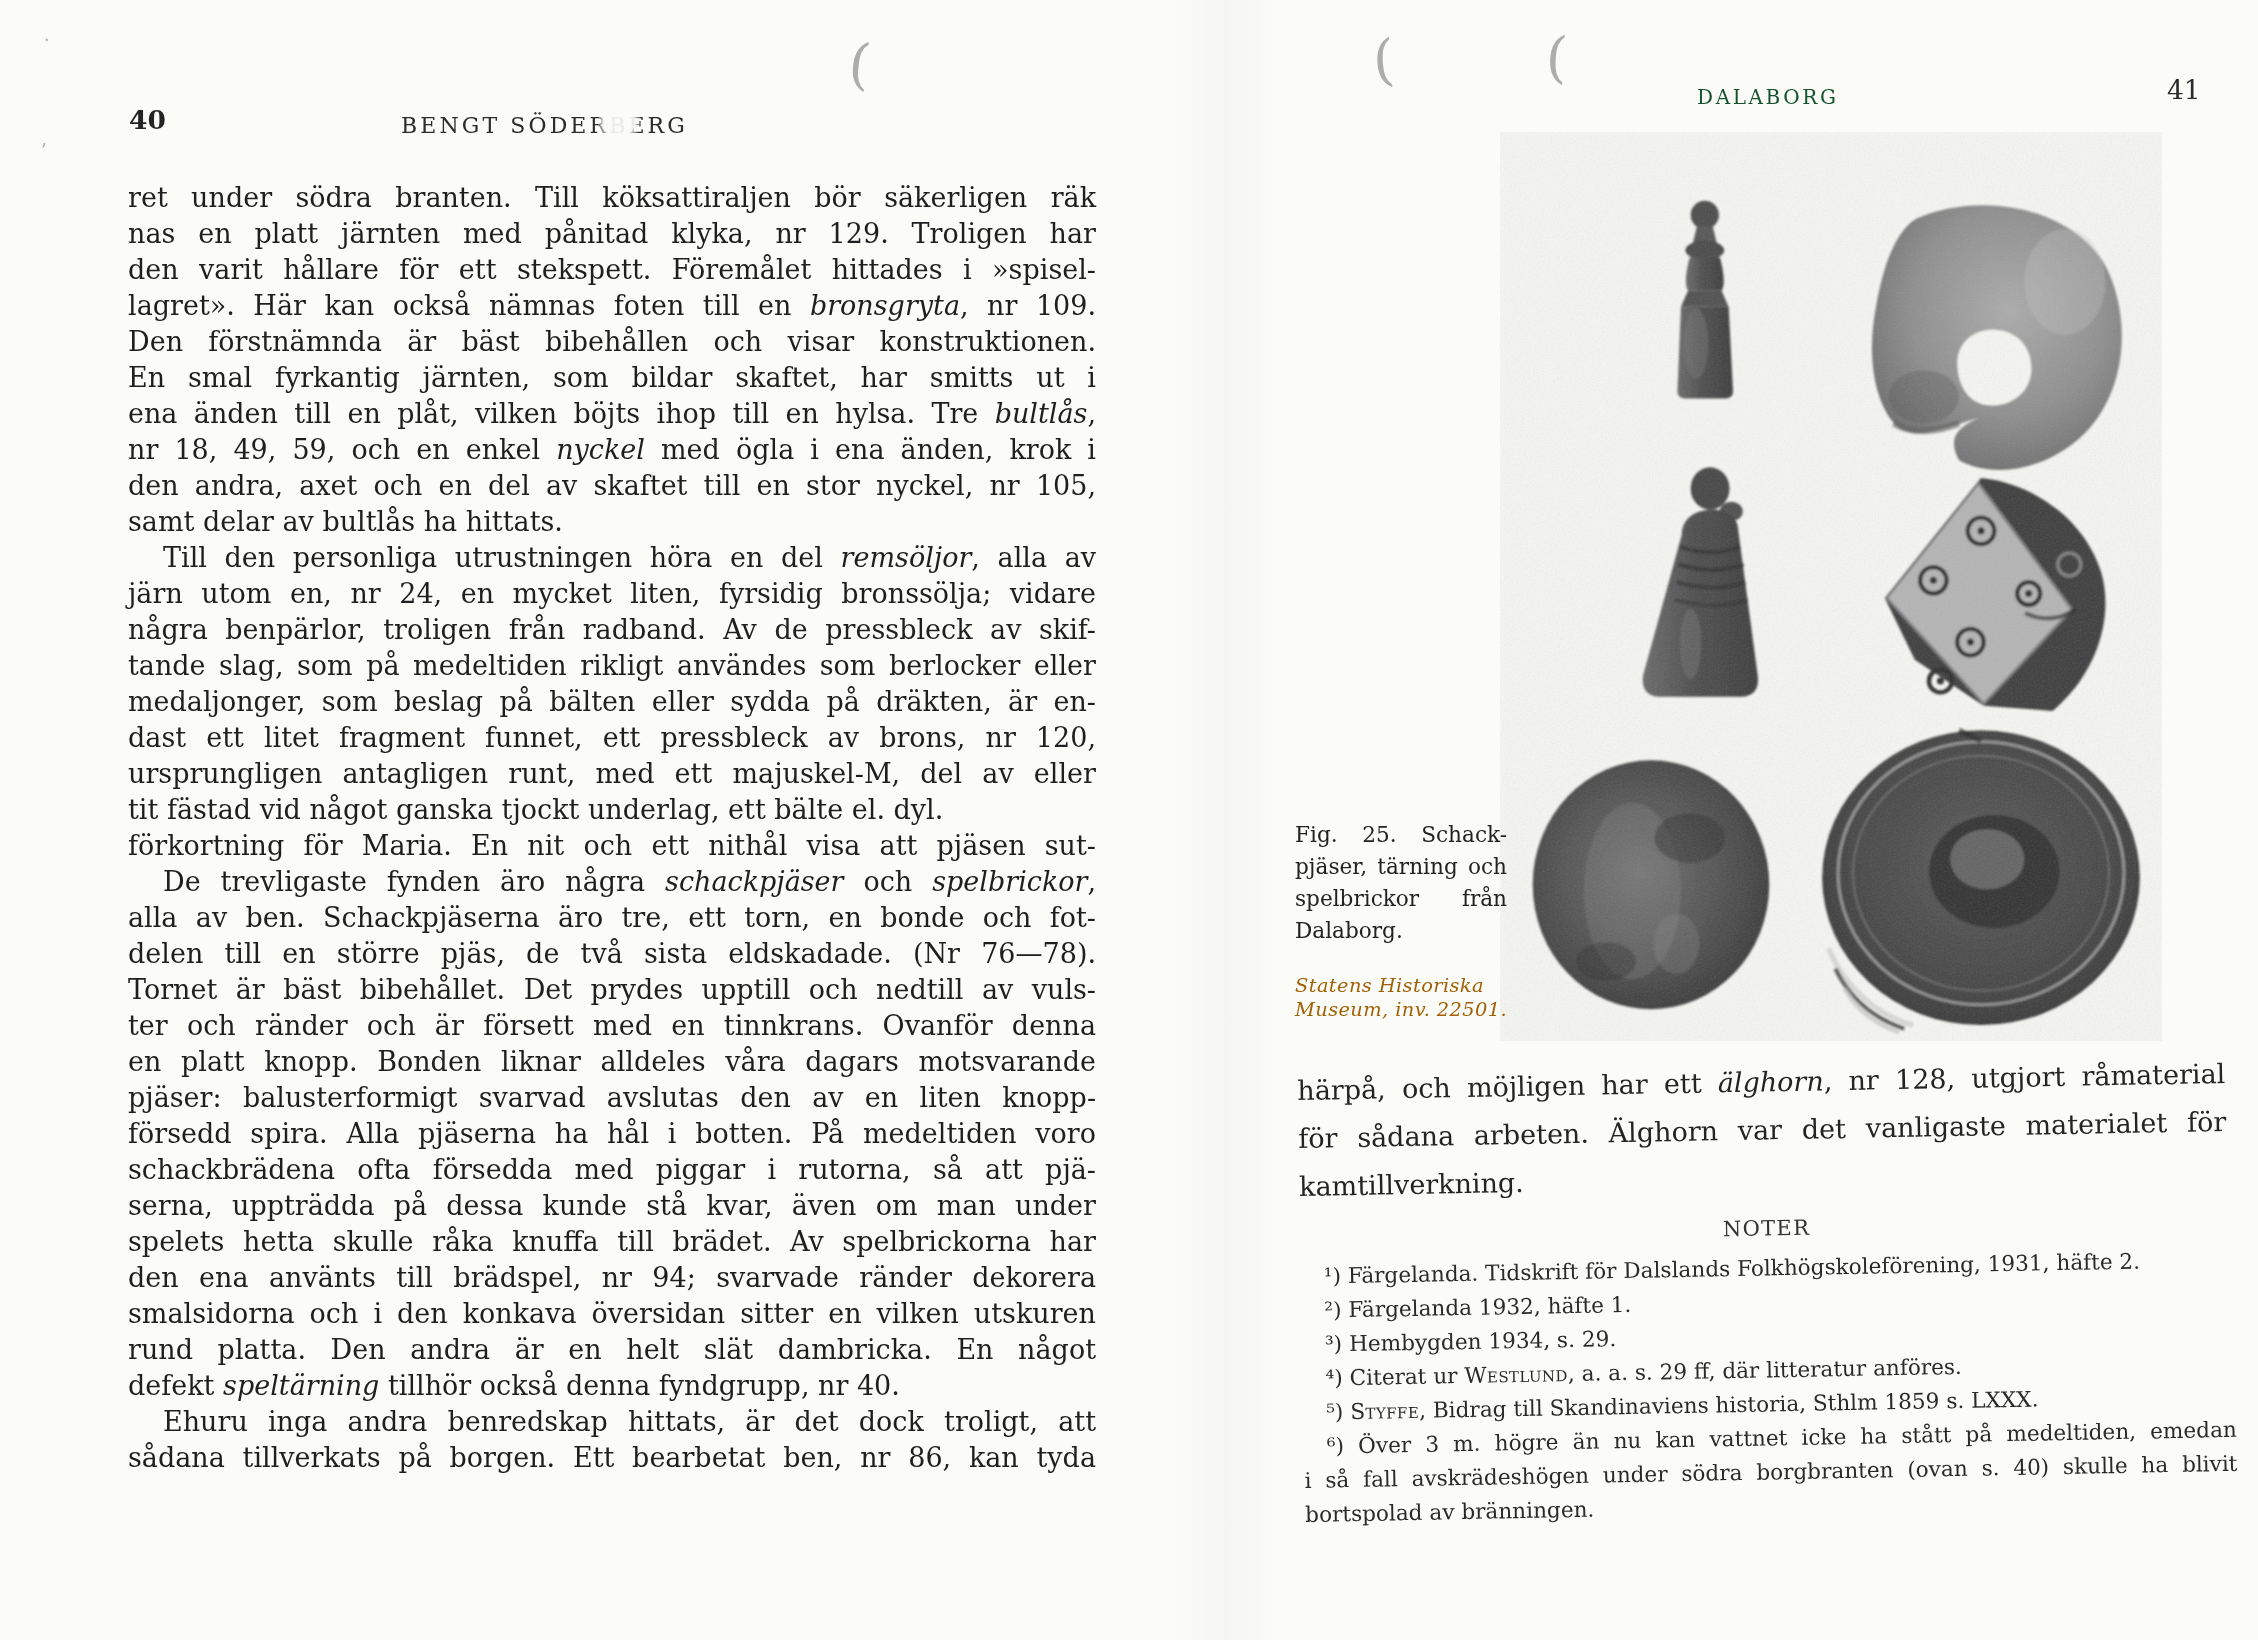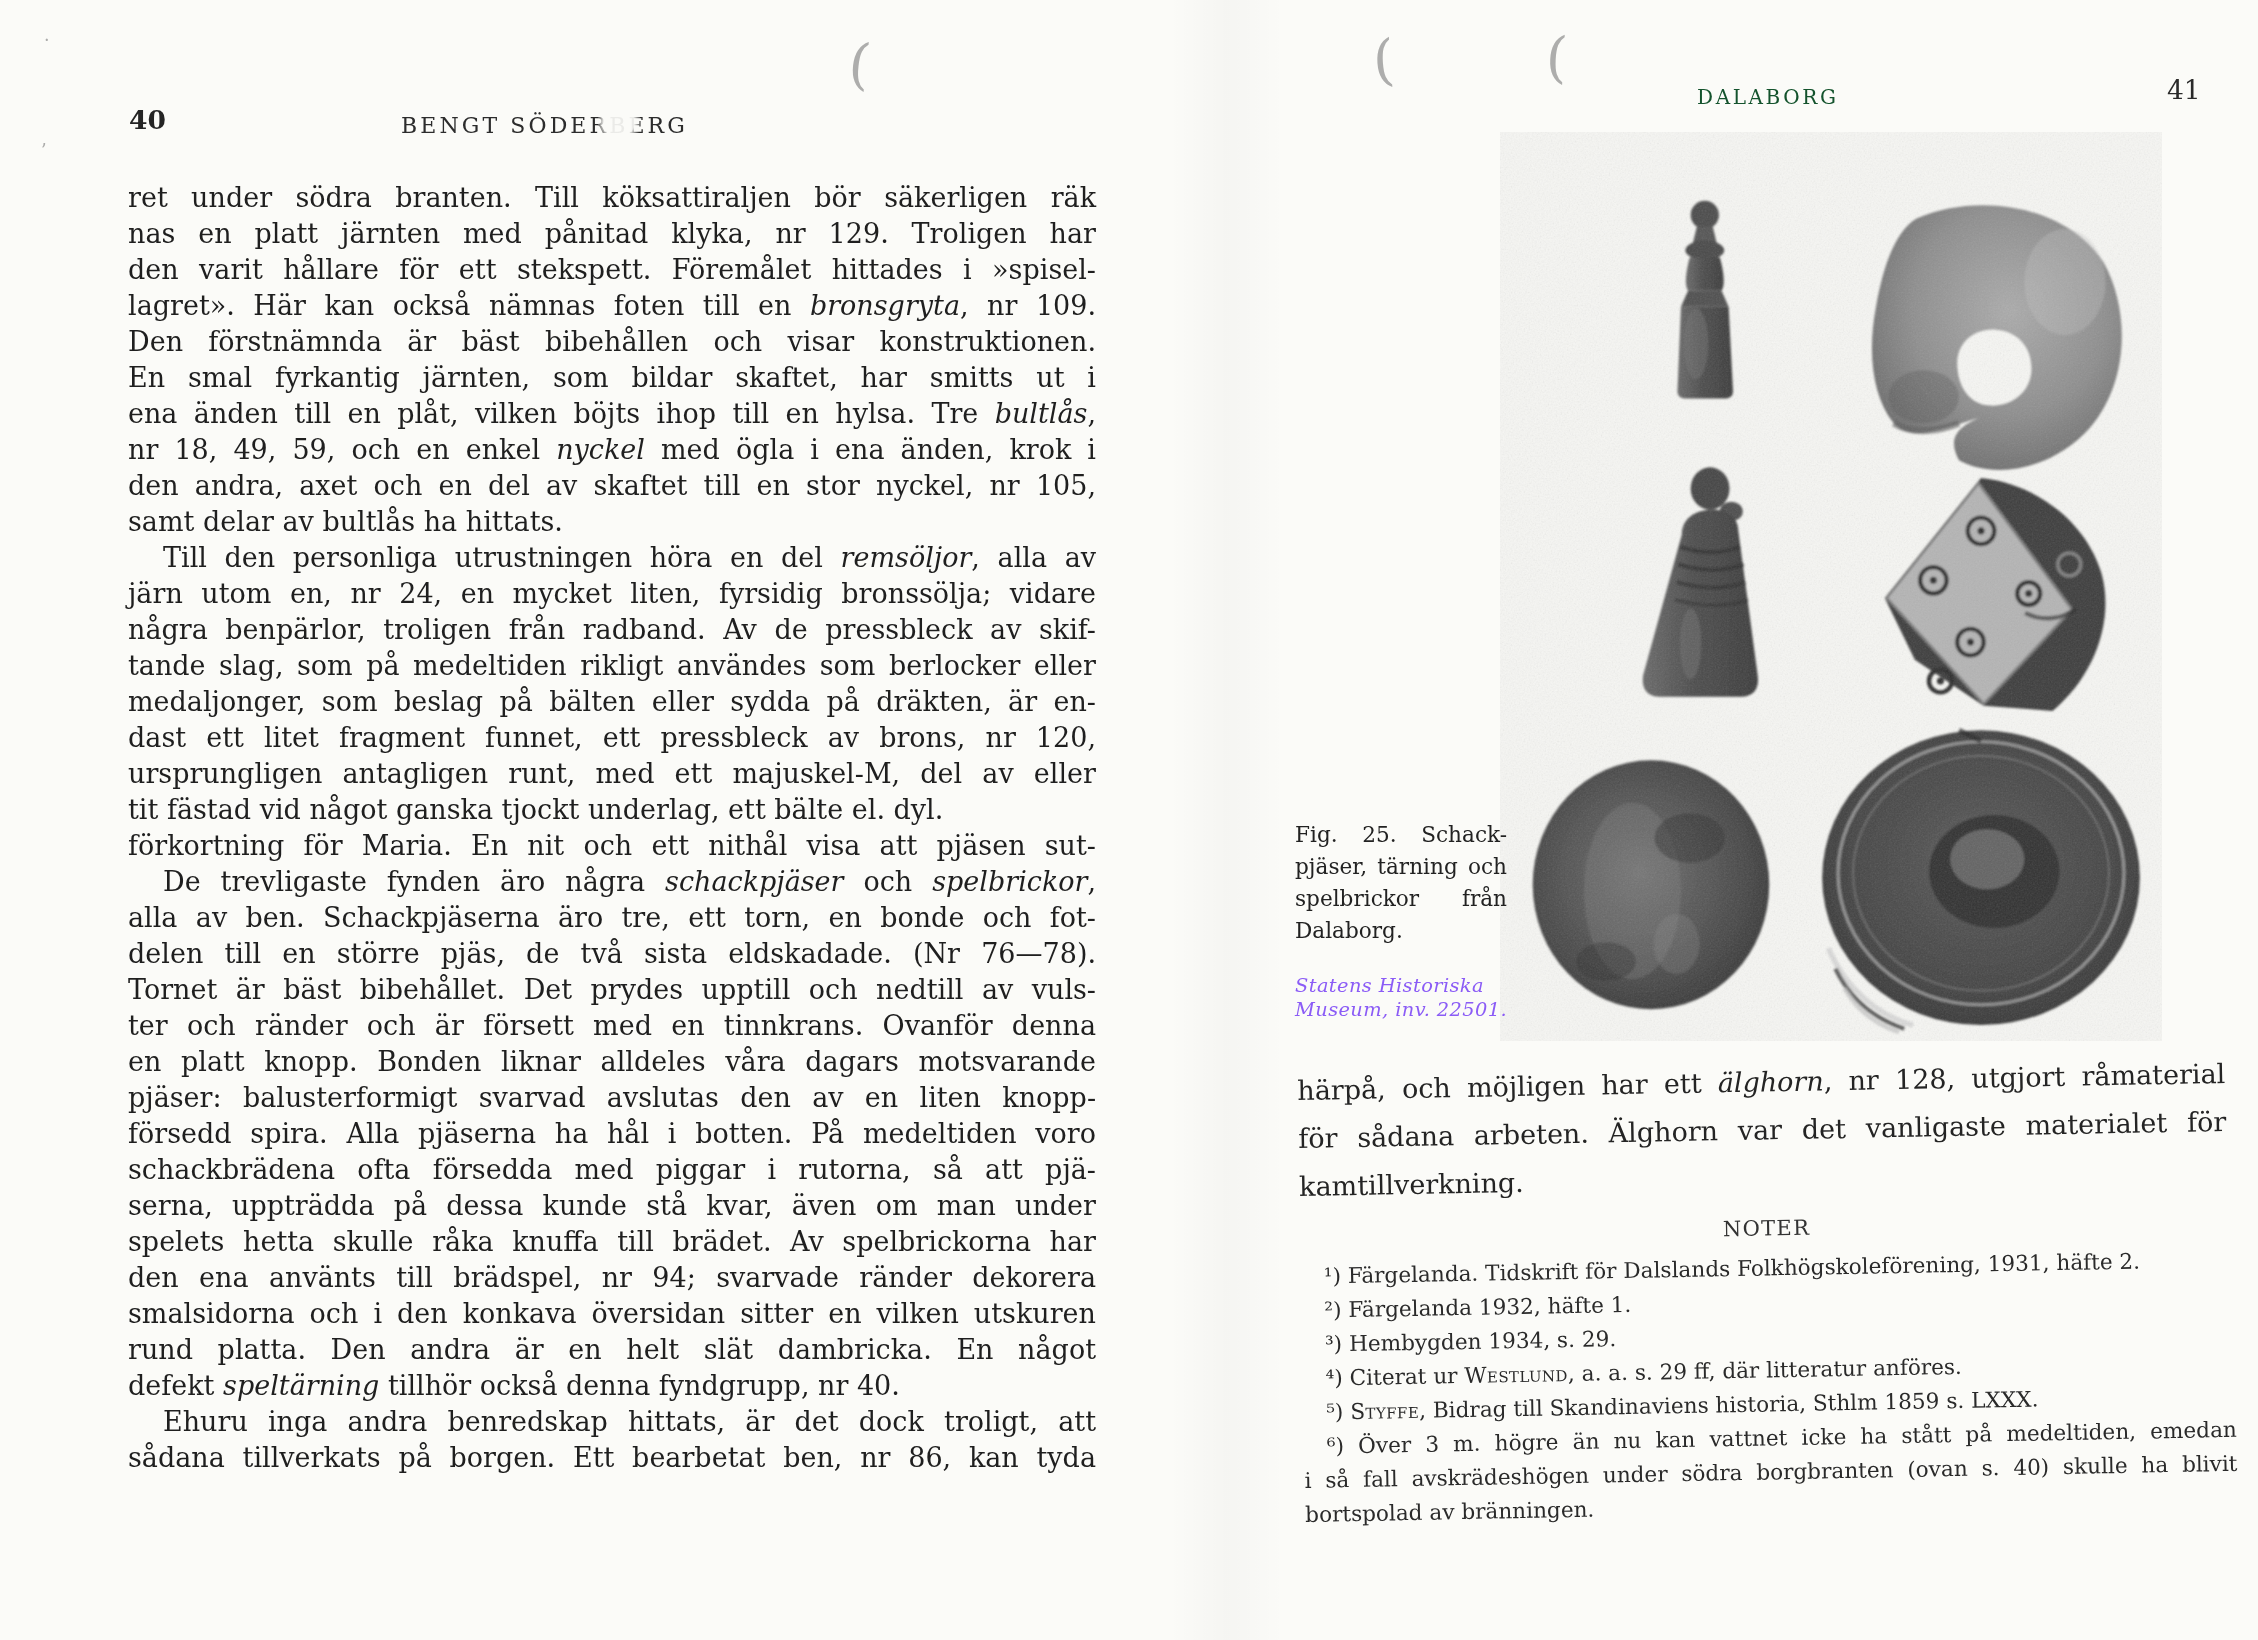--- a/index.html
+++ b/index.html
@@ -19,21 +19,21 @@
 
   
   .lp-pageno{left:129px;top:104px;font-size:26.5px;font-weight:bold;}
   .lp-title{left:401px;top:113px;font-size:22px;letter-spacing:3.1px;color:#2c2c2c;}
   .lp-body{left:128px;top:164px;width:968px;font-size:27px;line-height:36px;color:#1f1f1f;margin-top:16px;}
 
   
   .rp-title{left:1697px;top:85px;font-size:20px;letter-spacing:2.6px;color:#14532d;}
   .rp-pageno{left:2167px;top:74px;font-size:26.5px;color:#2a2a2a;}
   .fig-caption{left:1295px;top:819px;width:212px;font-size:21.6px;line-height:32px;color:#222;}
-  .fig-credit{left:1295px;top:974px;font-size:19.4px;line-height:24px;font-style:italic;letter-spacing:0.4px;color:#8b5cf6;}
+  .fig-credit{left:1295px;top:974px;font-size:19.4px;line-height:24px;font-style:italic;letter-spacing:0.4px;color:#a16207;}
   .rp-lower{left:1297px;top:1067px;width:933px;transform:rotate(-1.05deg);transform-origin:0 0;}
   .rp-body{width:928px;font-size:27px;line-height:48px;color:#242424;}
   .noter-title{margin-top:14px;text-align:center;text-align-last:center;font-size:21px;letter-spacing:1.3px;color:#333;}
   .notes{margin-top:10.6px;width:933px;font-size:21.6px;line-height:34px;color:#2a2a2a;}
   .notes .tline.indent{text-indent:23px;}
 
   
   .gutter{left:1169px;top:0;width:115px;height:1640px;
     background:linear-gradient(90deg,rgba(0,0,0,0) 0%,rgba(0,0,0,.022) 50%,rgba(0,0,0,0) 100%);}
   .paren{color:#6f6f6f;font-size:55px;opacity:.55;}

